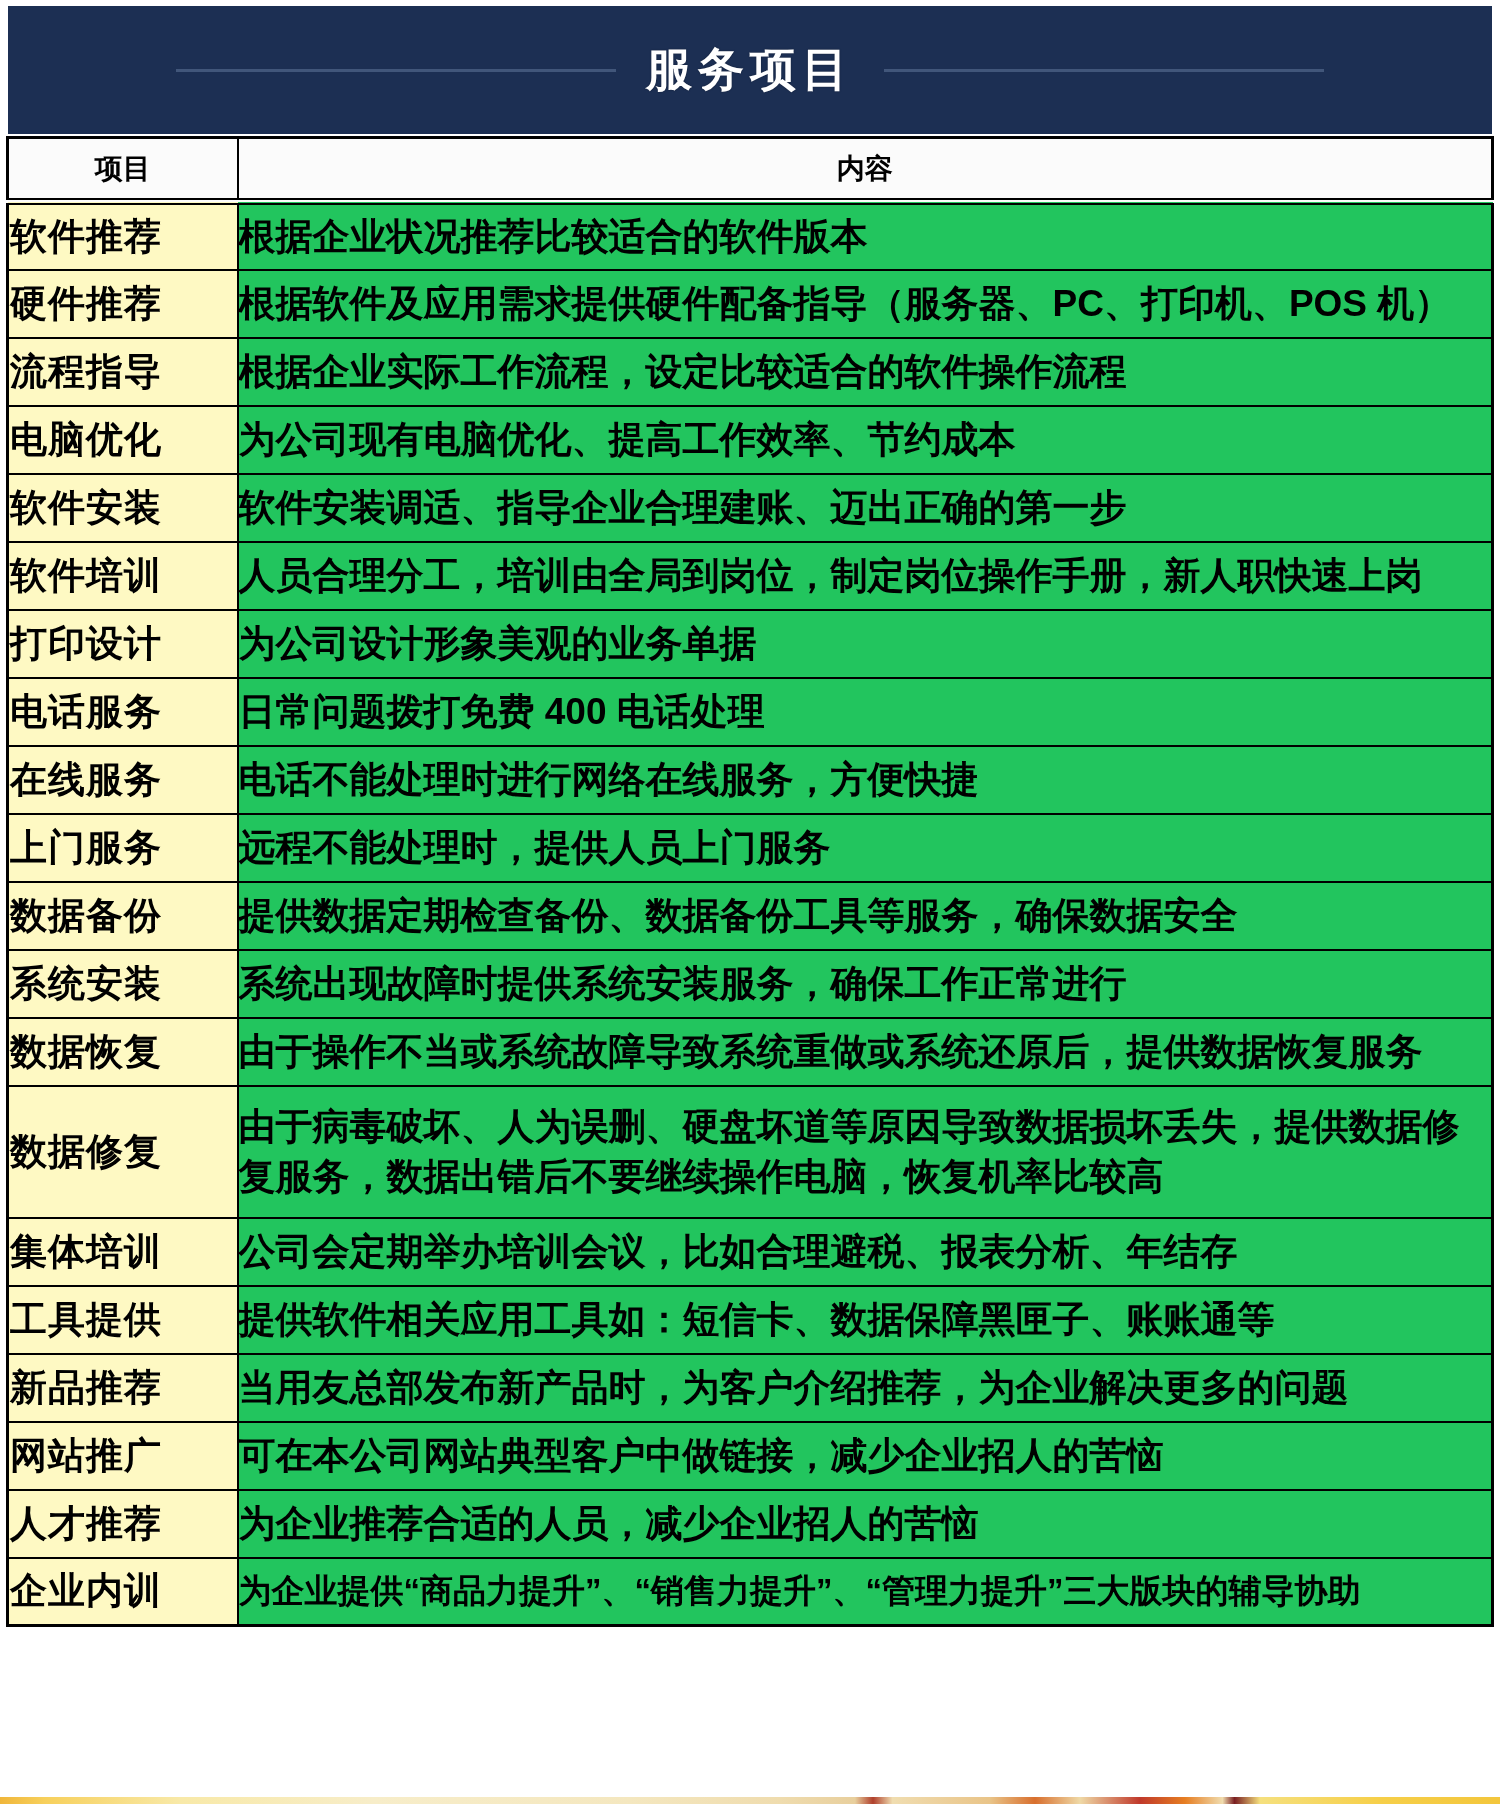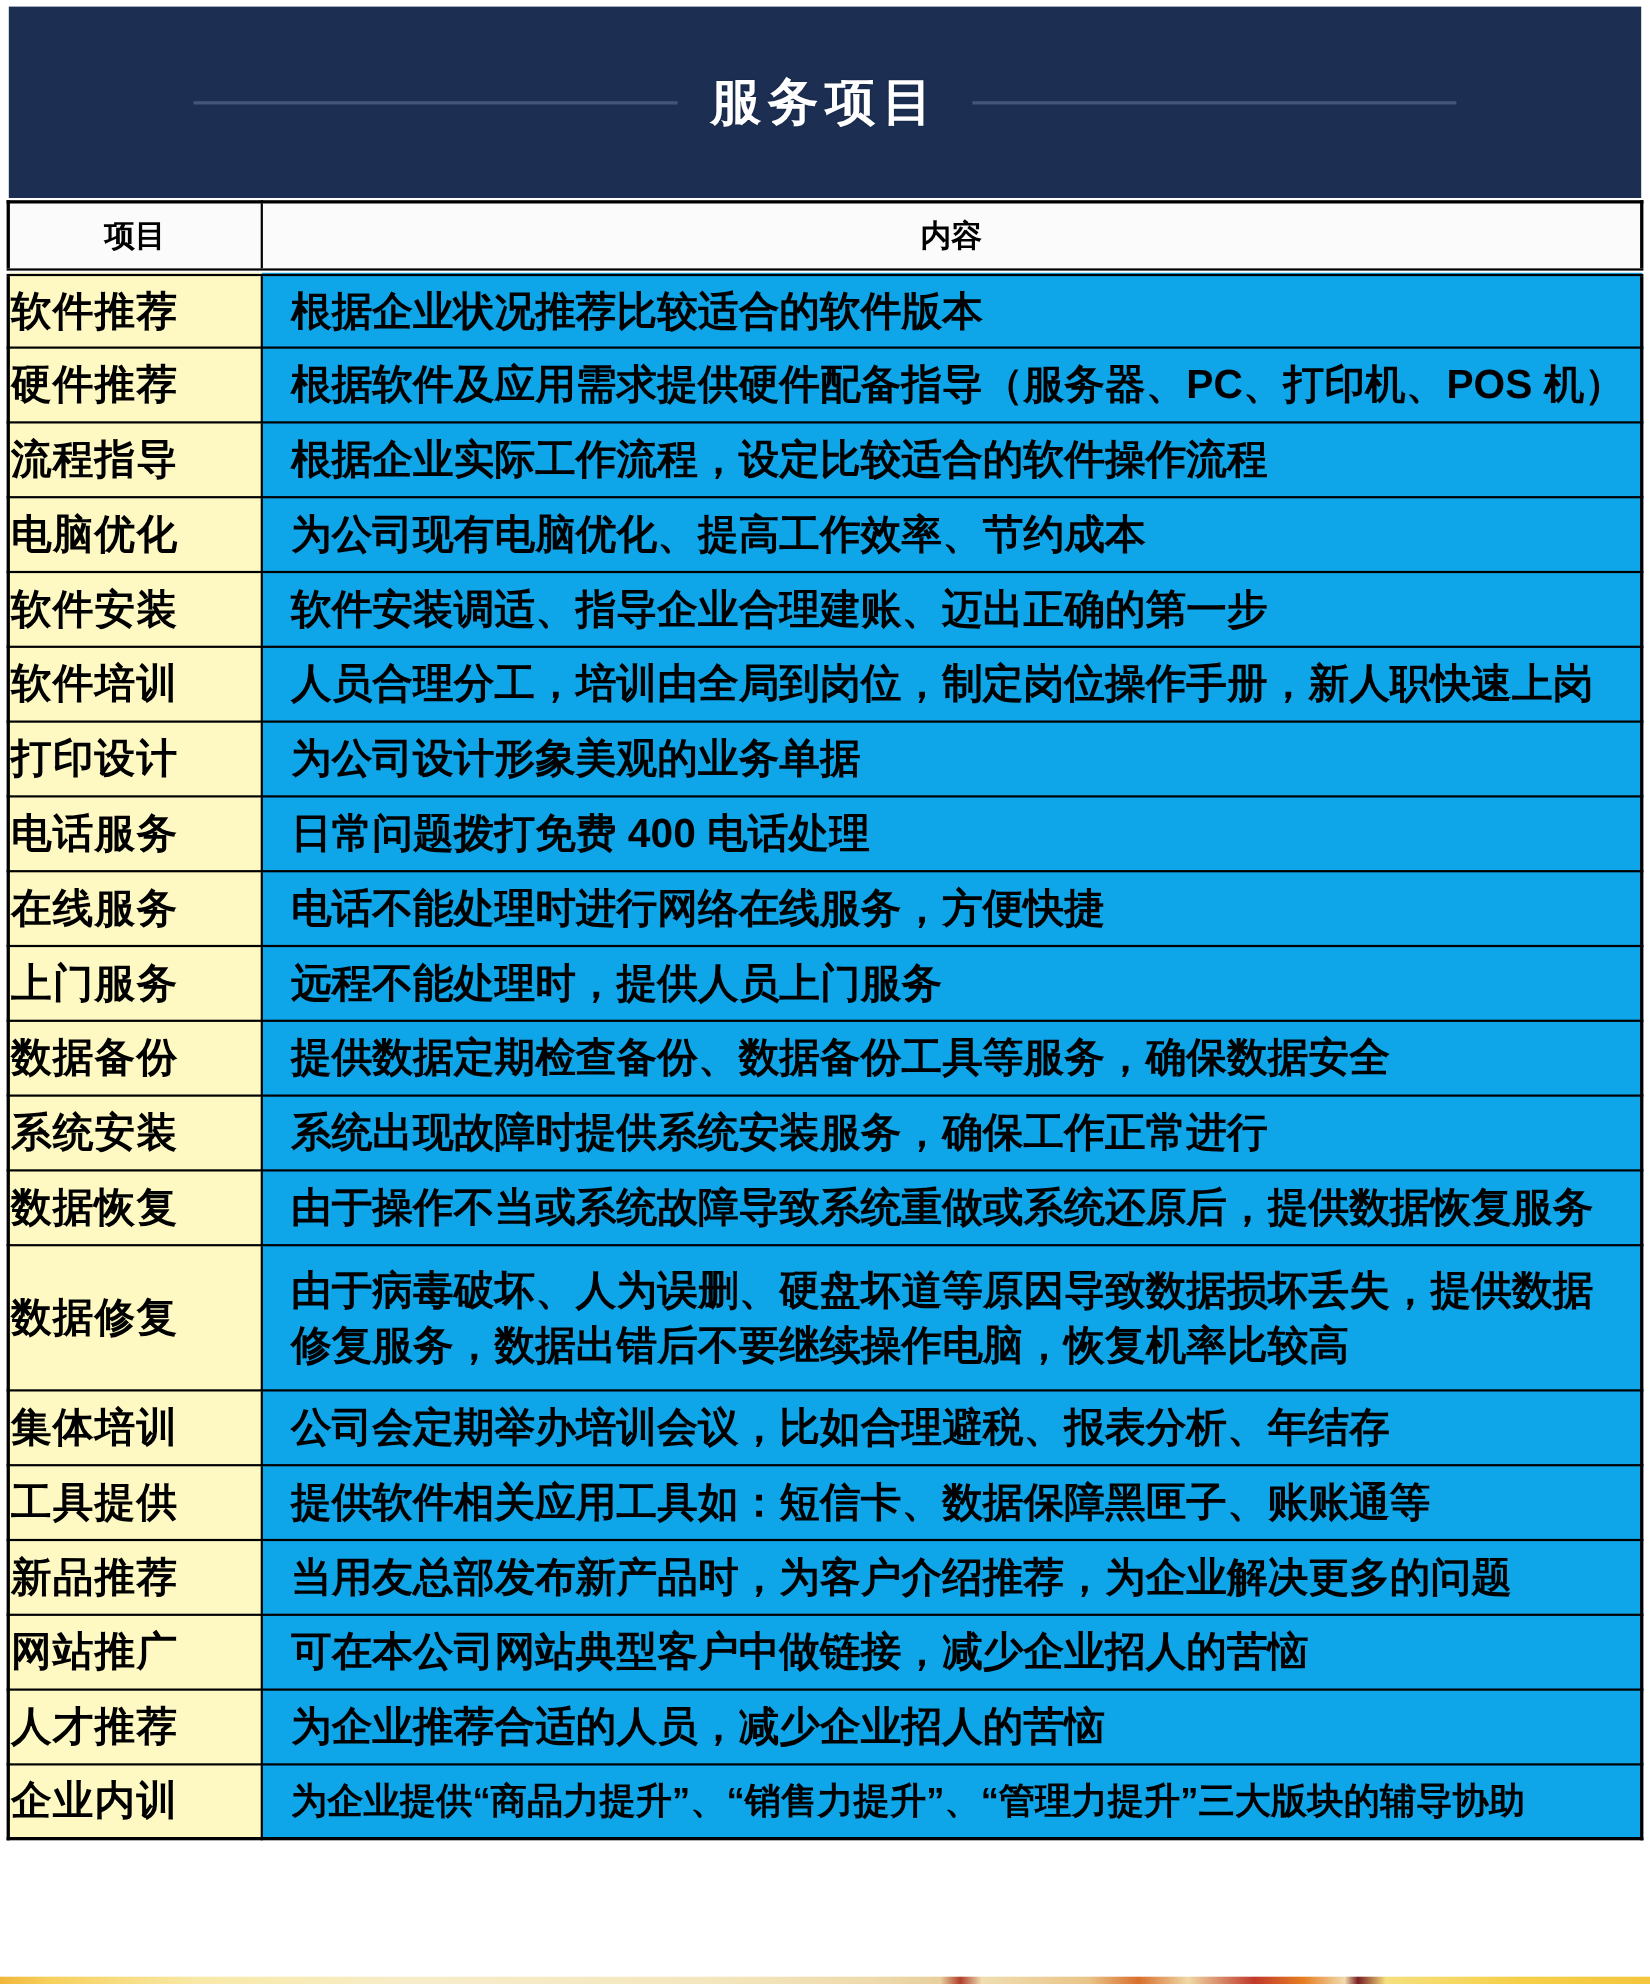--- a/index.html
+++ b/index.html
@@ -10,21 +10,21 @@
     background: #ffffff;
     font-family: "Liberation Sans", sans-serif;
     color: #000000;
     overflow: hidden;
   }
   .page { width: 1500px; height: 1804px; position: relative; }
 
   
   .banner {
     margin: 6px 8px 0 8px;
-    height: 174px;
+    height: 128px;
     background: #1c2f53;
     display: flex;
     align-items: center;
     justify-content: center;
     gap: 30px;
   }
   .banner .deco-line {
     width: 440px;
     height: 3px;
     background: #41567a;
@@ -65,24 +65,24 @@
   table.services tbody tr { height: 68px; }
   table.services tbody tr.tall { height: 132px; }
   td.cell-item {
     background: #fef9c3;
     text-align: left;
     vertical-align: middle;
     font-size: 37px;
     letter-spacing: 1px;
   }
   td.cell-content {
-    background: #0ea5e9;
+    background: #22c55e;
     vertical-align: middle;
     font-size: 37px;
-    padding: 2px 12px 2px 26px;
+    padding: 2px 12px 2px 0;
   }
   td.cell-content.dense { font-size: 33px; letter-spacing: 0; }
 
   
   .bottom-strip {
     position: absolute;
     left: 0; right: 0; bottom: 0;
     height: 13px;
     background: linear-gradient(90deg,
       #f0b63a 0%, #f7d05c 3%, #f8e9a8 12%, #f7edc9 25%,

